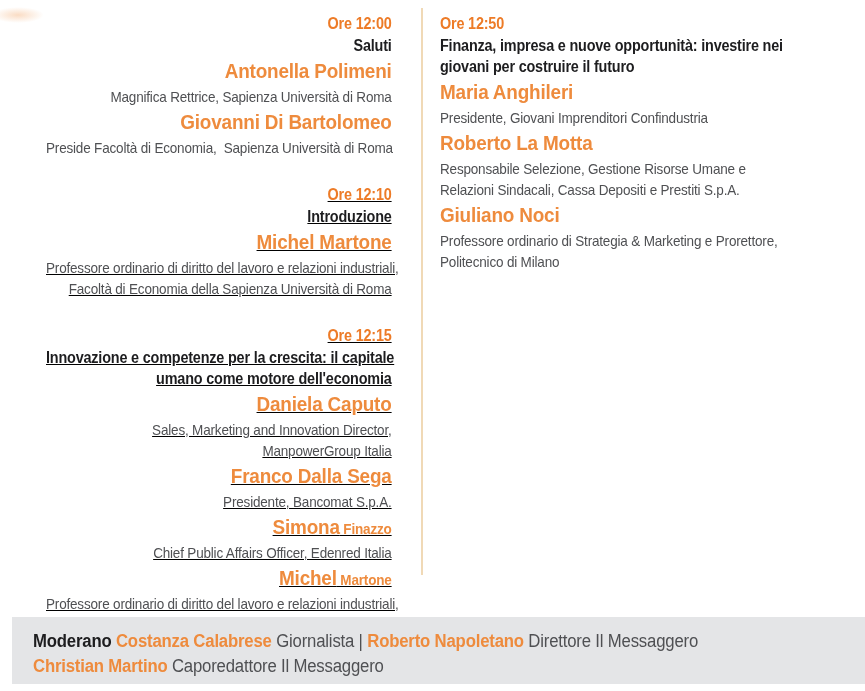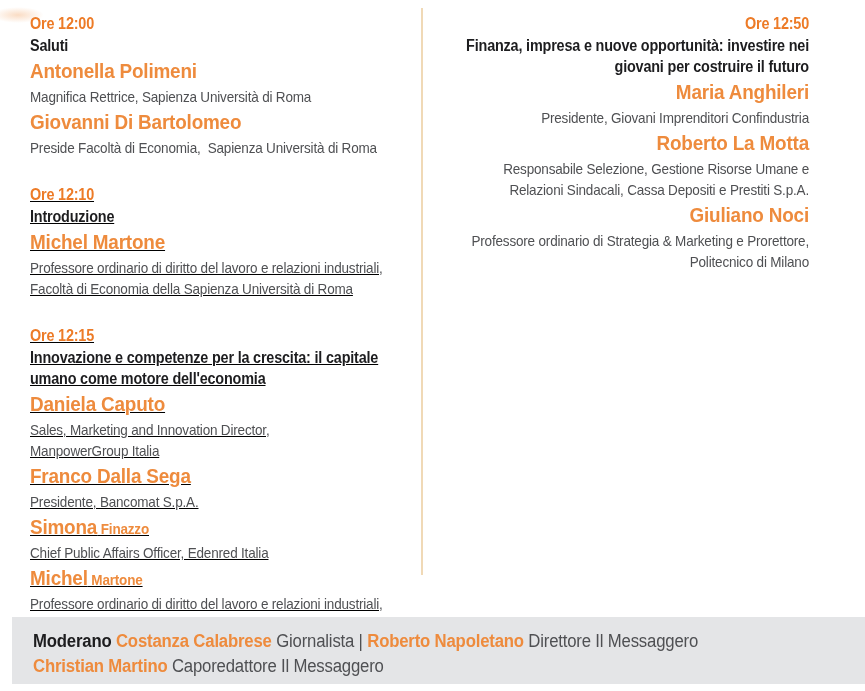--- a/index.html
+++ b/index.html
@@ -24,22 +24,22 @@
     top: 7px;
     width: 52px;
     height: 16px;
     background: radial-gradient(ellipse at center, rgba(238,140,60,0.30), rgba(238,140,60,0) 70%);
     pointer-events: none;
   }
   .col {
     position: absolute;
     top: 13px;
   }
-  .col-left  { left: 30px;  width: 384px; }
-  .col-right { left: 440px; width: 410px; text-align: right; }
+  .col-left  { left: 46px;  width: 384px; text-align: right; }
+  .col-right { left: 440px; width: 410px; }
   .divider {
     position: absolute;
     left: 421px;
     top: 8px;
     width: 2px;
     height: 567px;
     background: var(--divider, #F0D9B6);
   }
   .session + .session { margin-top: 26px; text-decoration: underline; }
   .tx {

